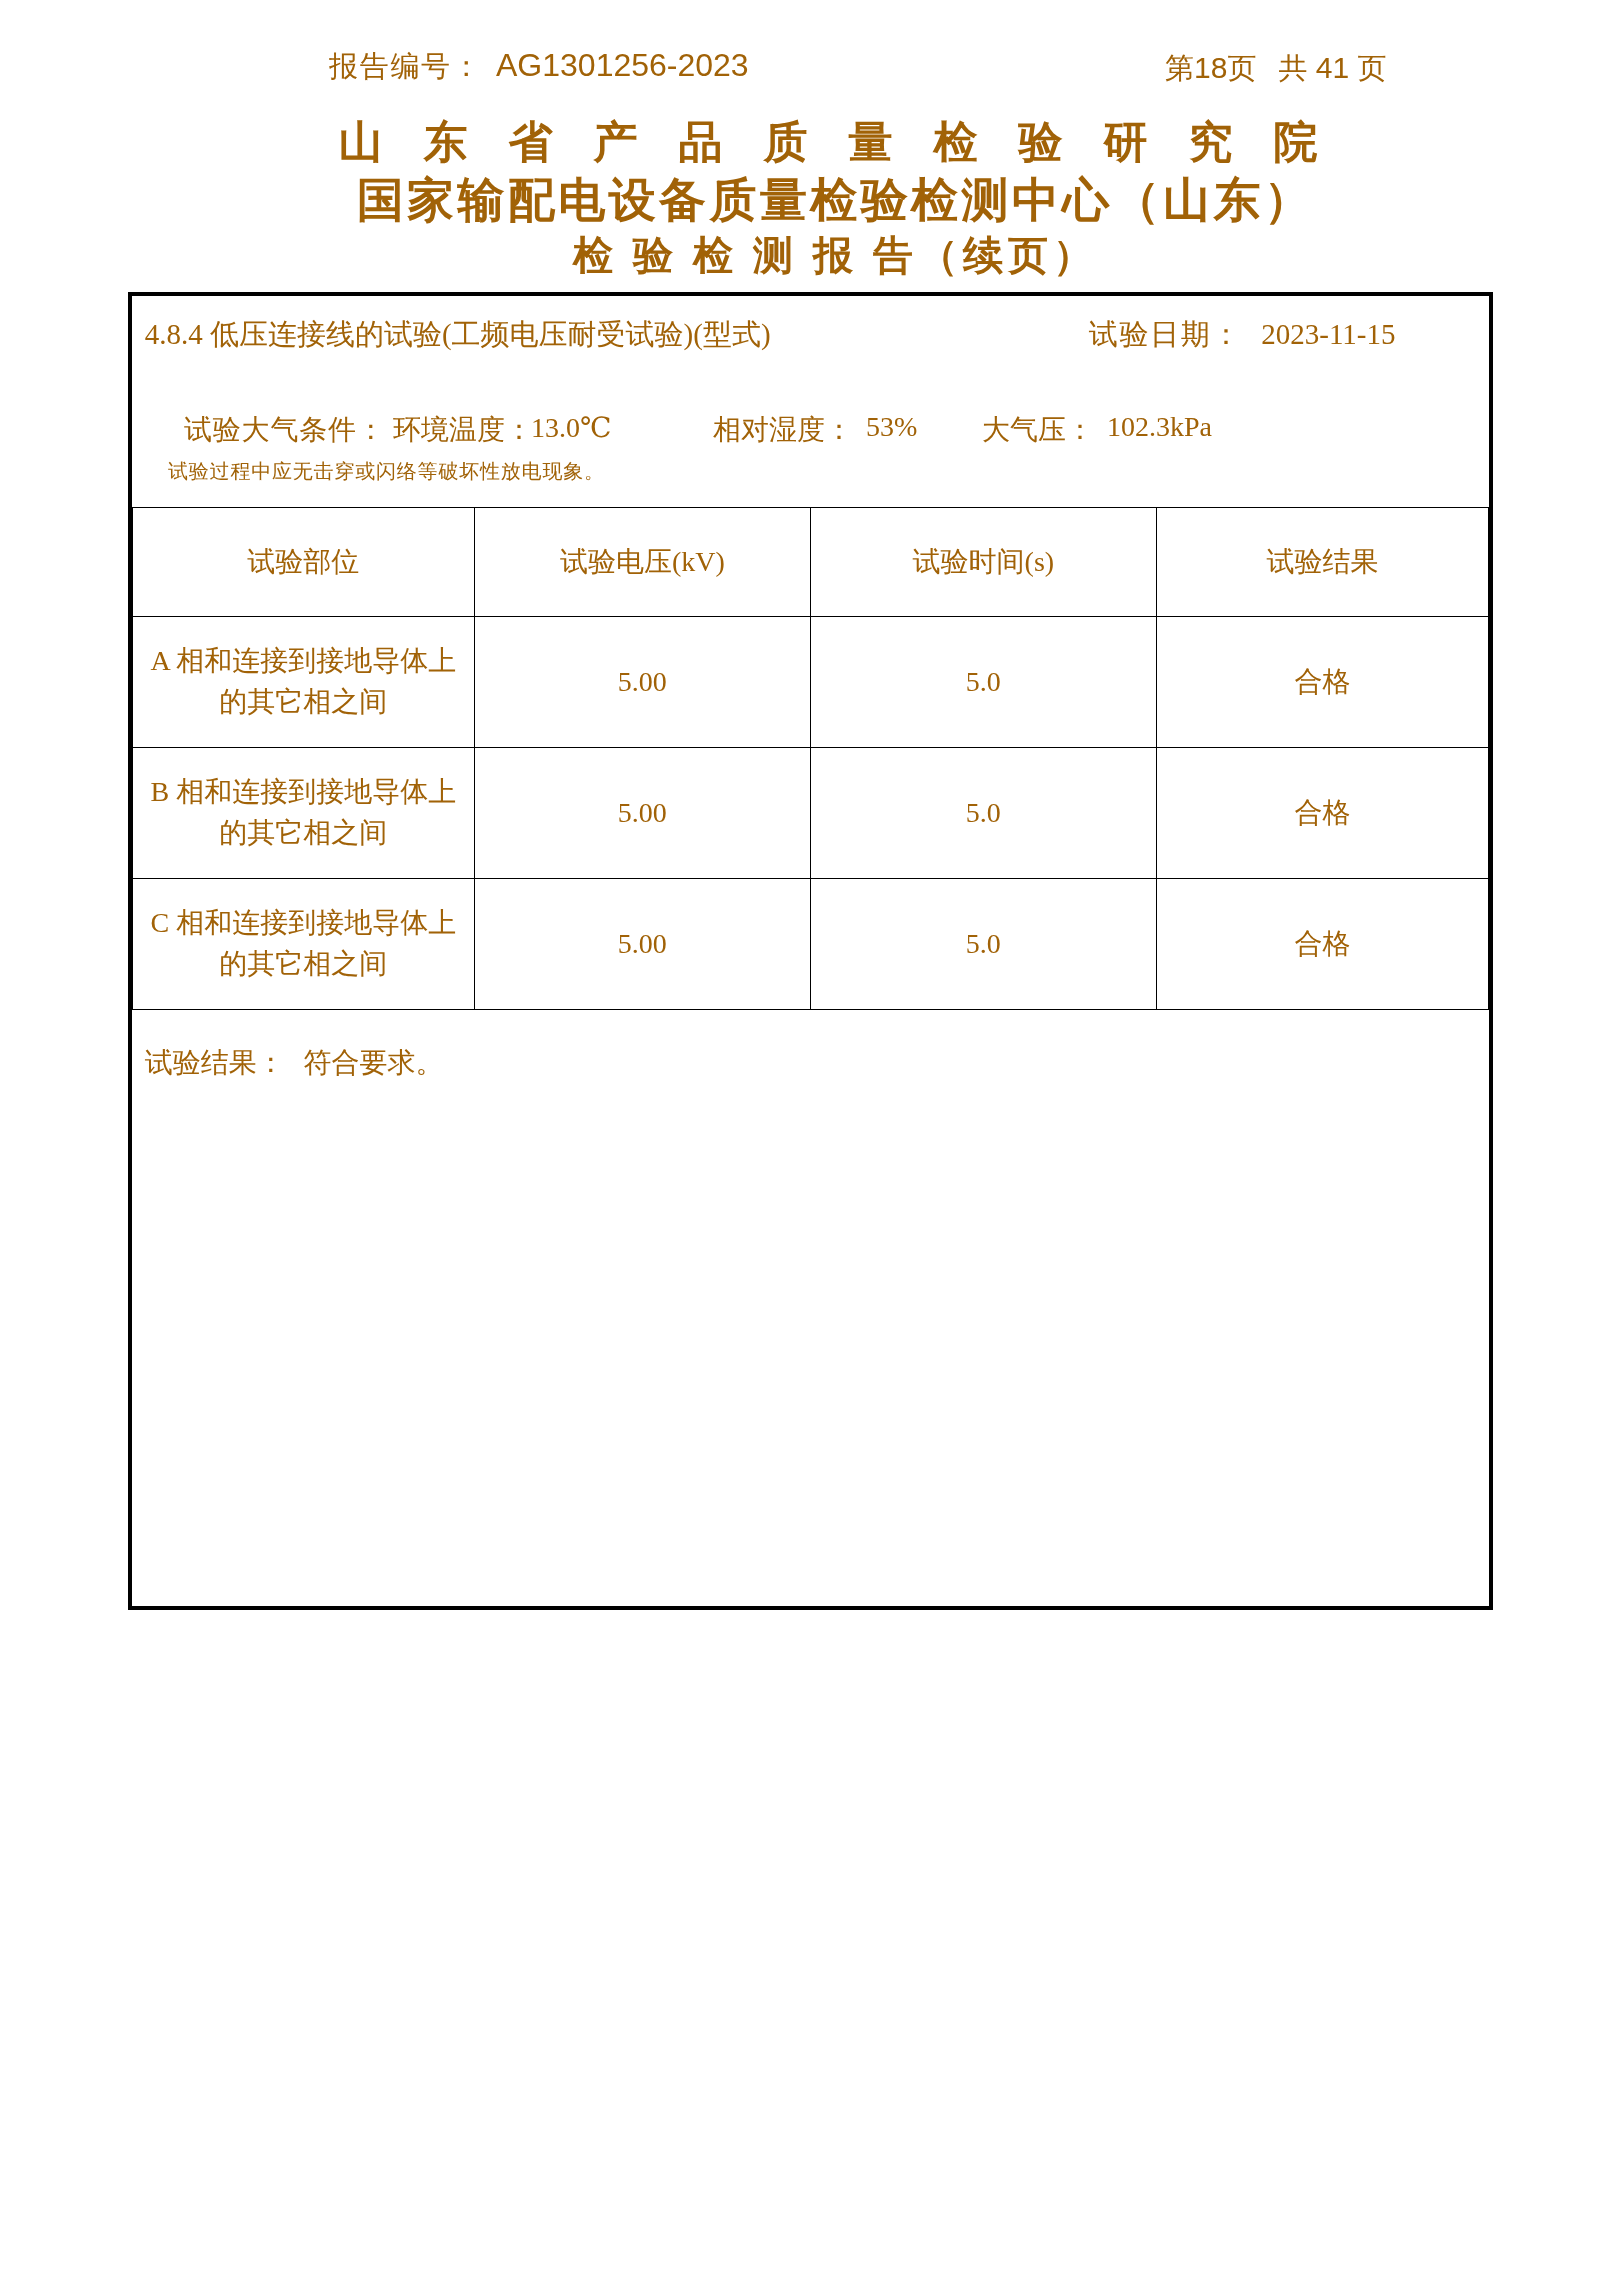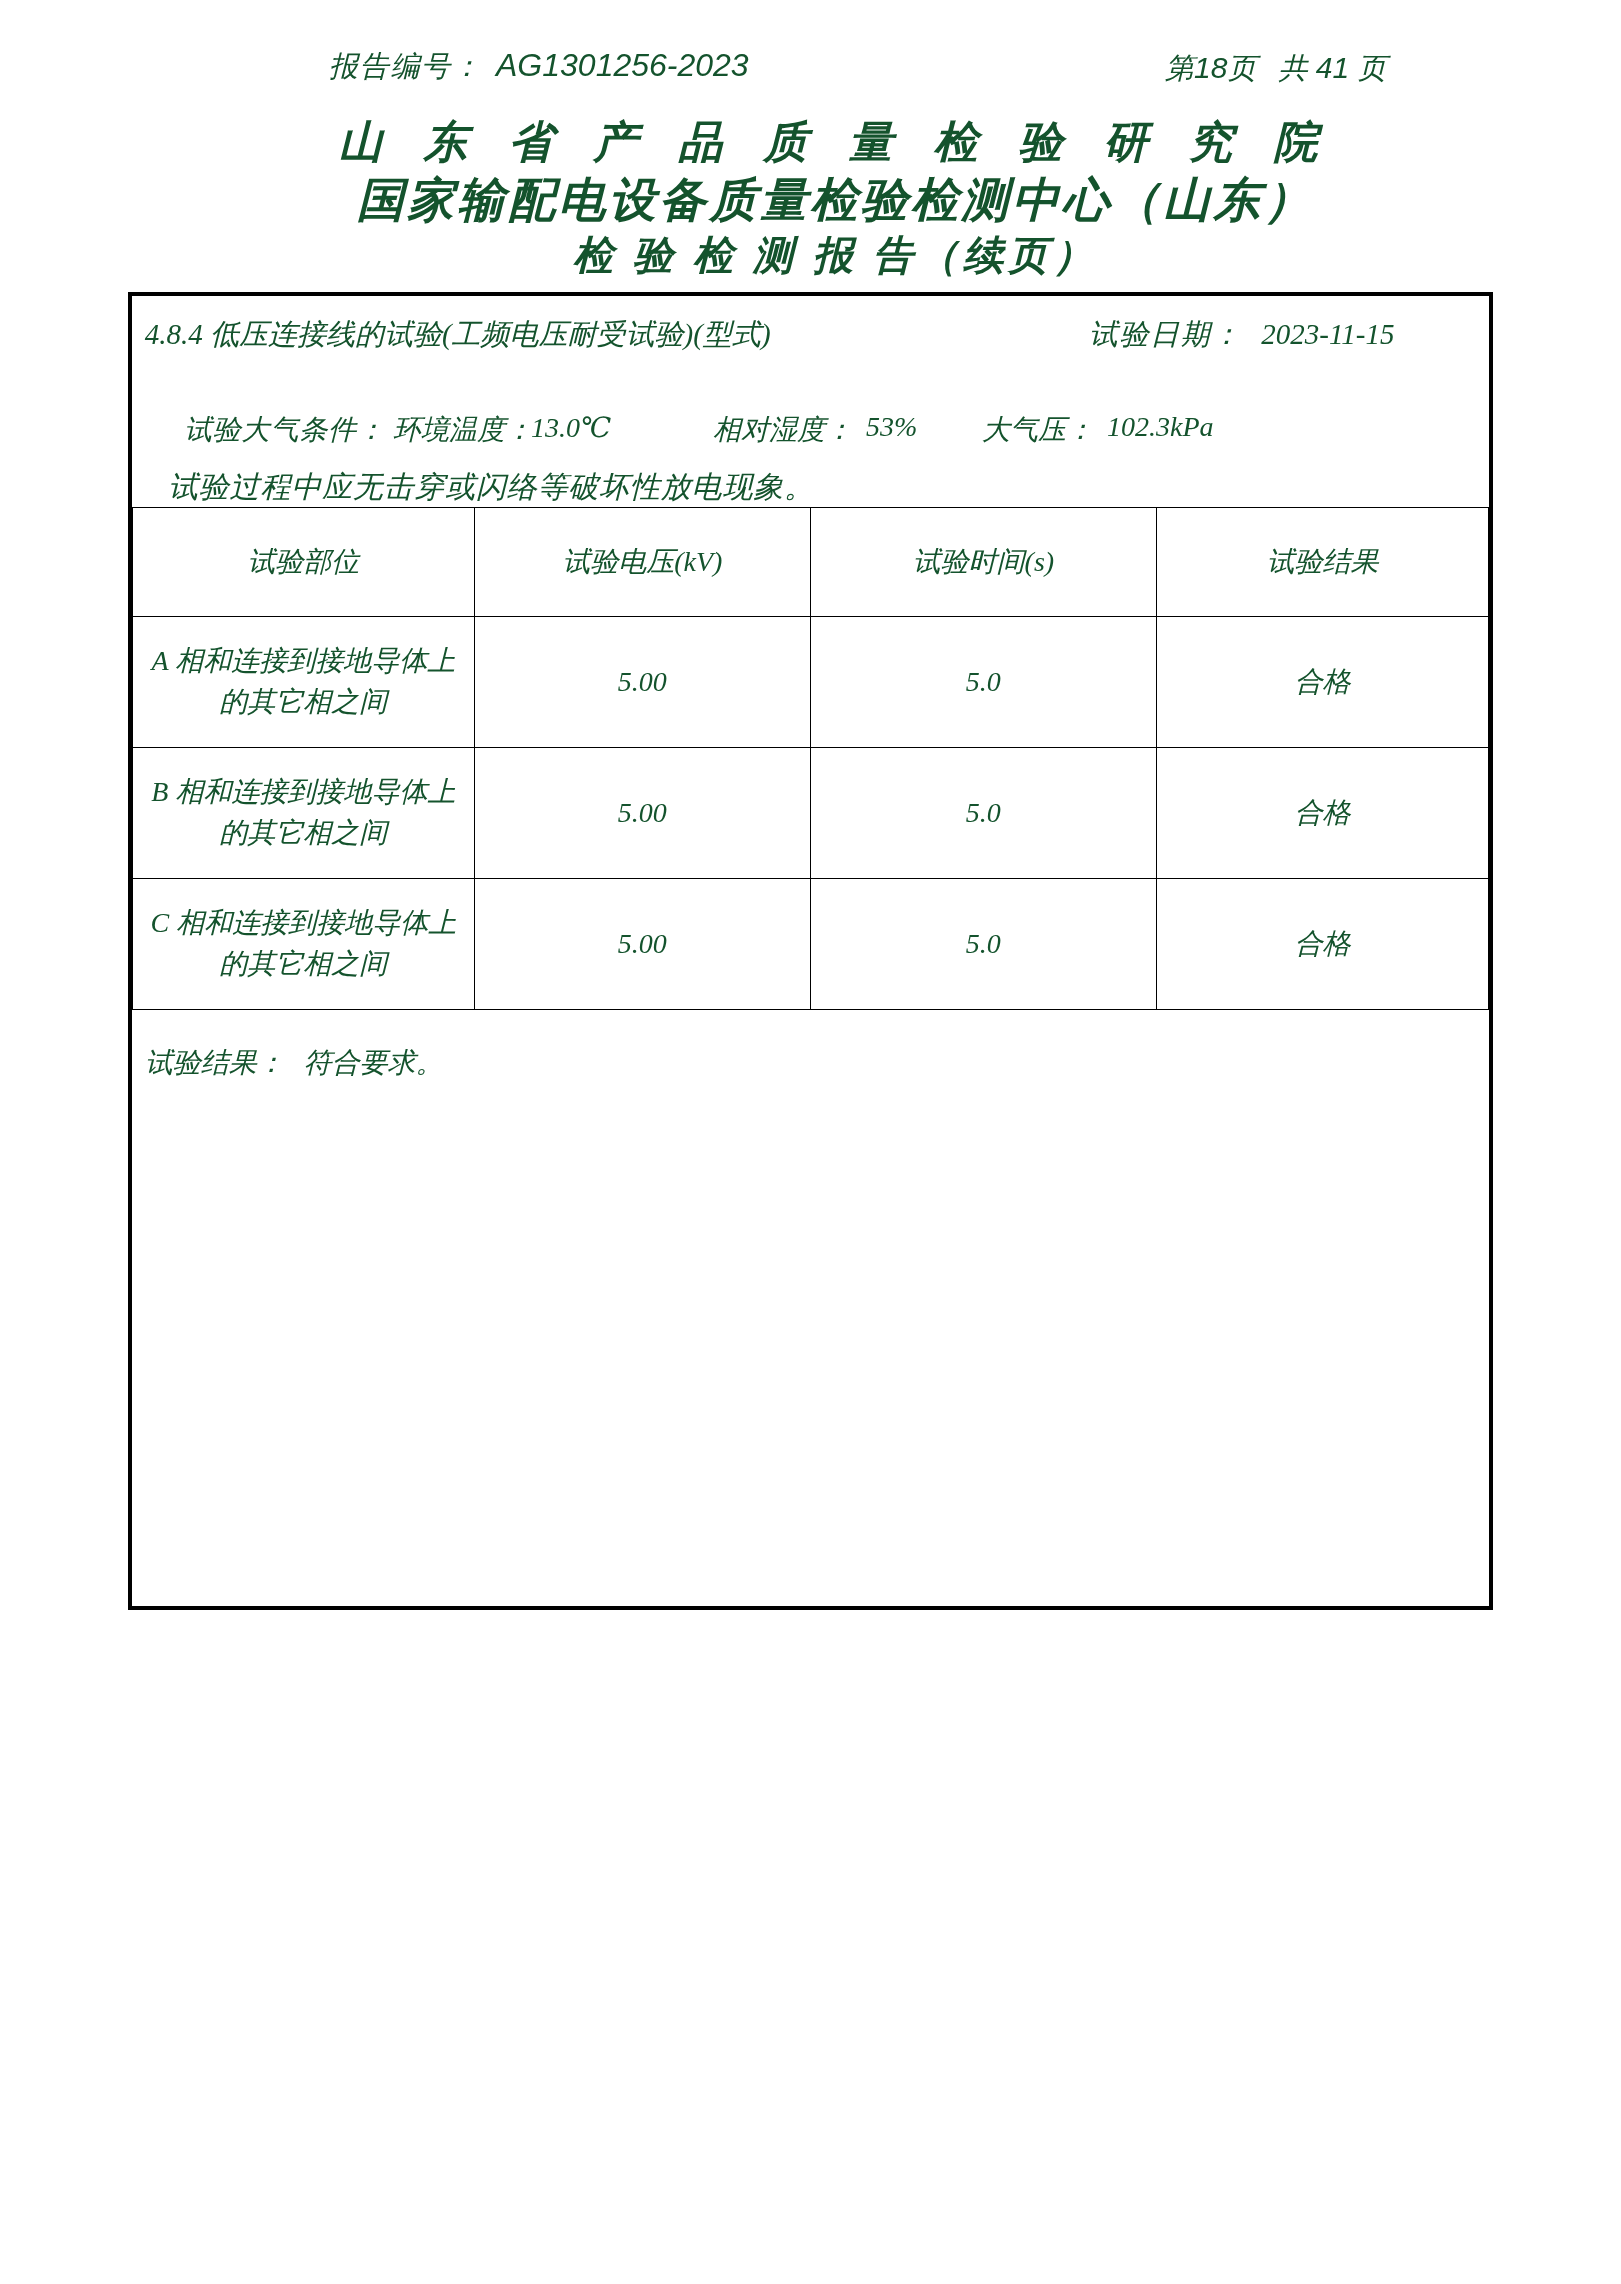--- a/index.html
+++ b/index.html
@@ -1,24 +1,23 @@
 <!DOCTYPE html>
 <html style="font-size:13.5px"><head>
 <meta charset="utf-8">
 <style>
   html,body{margin:0;padding:0;background:#888;}
   .page{
     position:relative;
     width:1621px;height:2284px;
     background:#ffffff;
     font-family:"Liberation Serif","DejaVu Serif",serif;
-    color:#14532d;
+    color:#a16207;
     margin:0 auto;
     overflow:hidden;
-    font-style:italic;
   }
   
   .report-line{position:absolute;left:329px;top:47px;display:flex;align-items:baseline;}
   .report-label{font-size:29px;letter-spacing:1.7px;}
   .report-no{font-size:32px;font-family:"Liberation Sans","DejaVu Sans",sans-serif;margin-left:13.5px;}
   .page-info{position:absolute;left:1165px;top:49px;display:flex;align-items:baseline;white-space:pre;}
   .page-info .cn{font-size:29px;}
   .page-info .num{font-size:30px;font-family:"Liberation Sans","DejaVu Sans",sans-serif;}
   .page-info .gap{display:inline-block;width:22px;}
   .page-info .sp{display:inline-block;width:8.4px;}
@@ -45,21 +44,21 @@
   .cond-row{position:absolute;left:0;top:115px;width:1351px;height:37px;font-size:28px;white-space:nowrap;}
   .cond-row span{position:absolute;top:0;}
   .c-label{left:52px;letter-spacing:0.8px;}
   .c-temp-l{left:261px;}
   .c-temp-v{left:399px;}
   .c-hum-l{left:581px;}
   .c-hum-v{left:734px;}
   .c-press-l{left:850px;}
   .c-press-v{left:975px;}
 
-  .note-row{position:absolute;left:36px;top:171px;font-size:30px;letter-spacing:0.8px;white-space:nowrap;}
+  .note-row{position:absolute;left:36px;top:162px;font-size:20px;letter-spacing:0.8px;white-space:nowrap;}
 
   
   table.test-table{
     position:absolute;left:0;top:211px;
     width:100%;
     border-collapse:collapse;
     table-layout:fixed;
   }
   .test-table th,.test-table td{
     border:1.7px solid #000;

